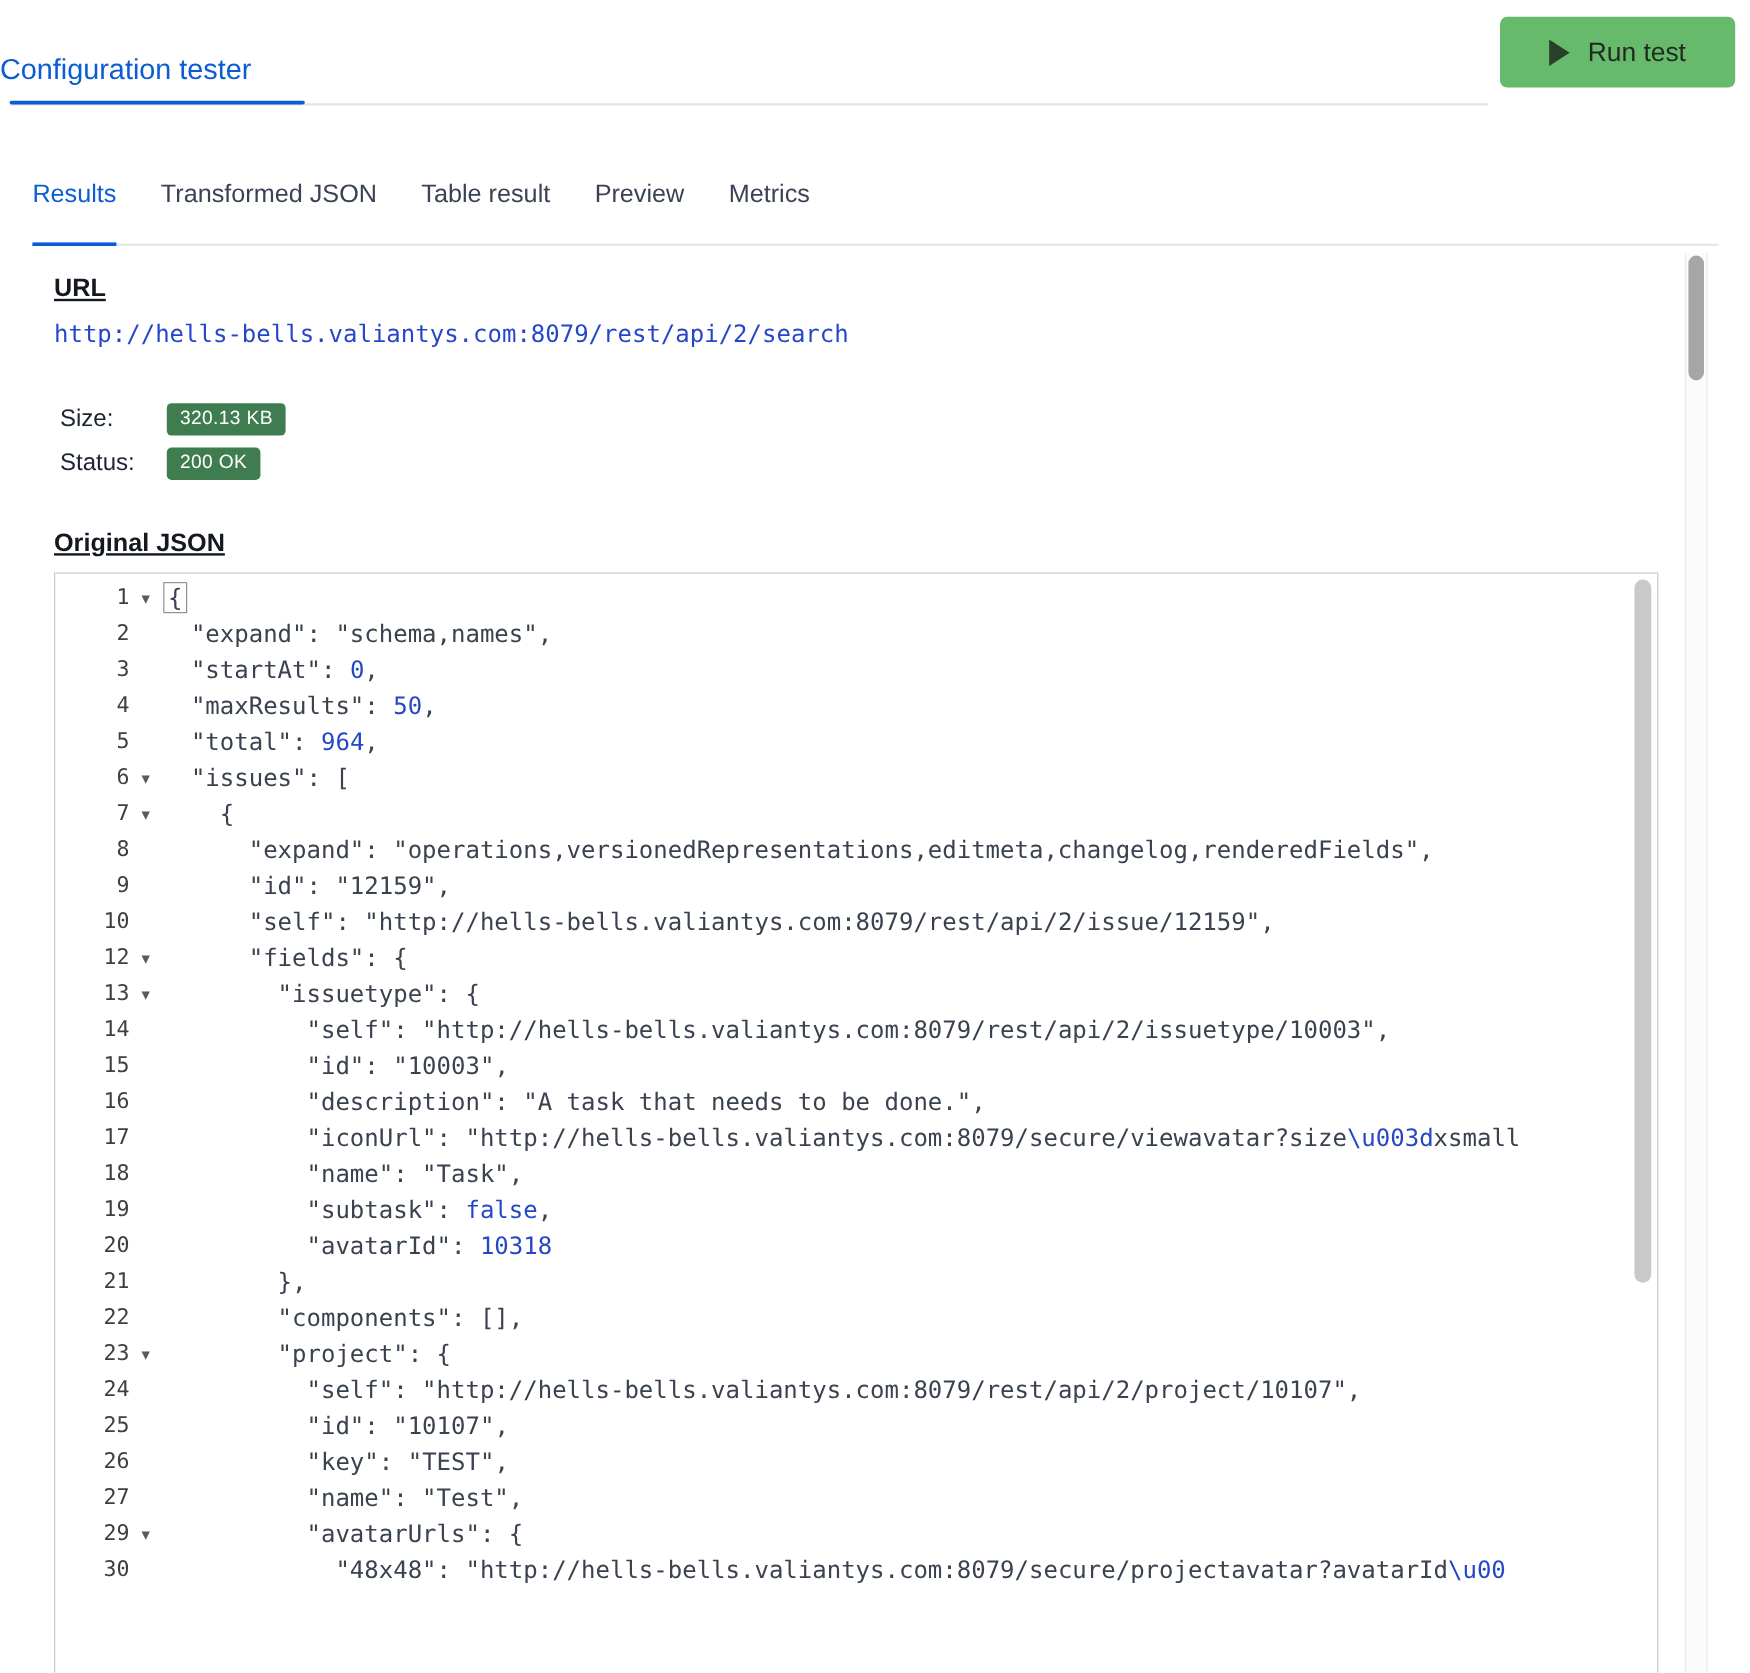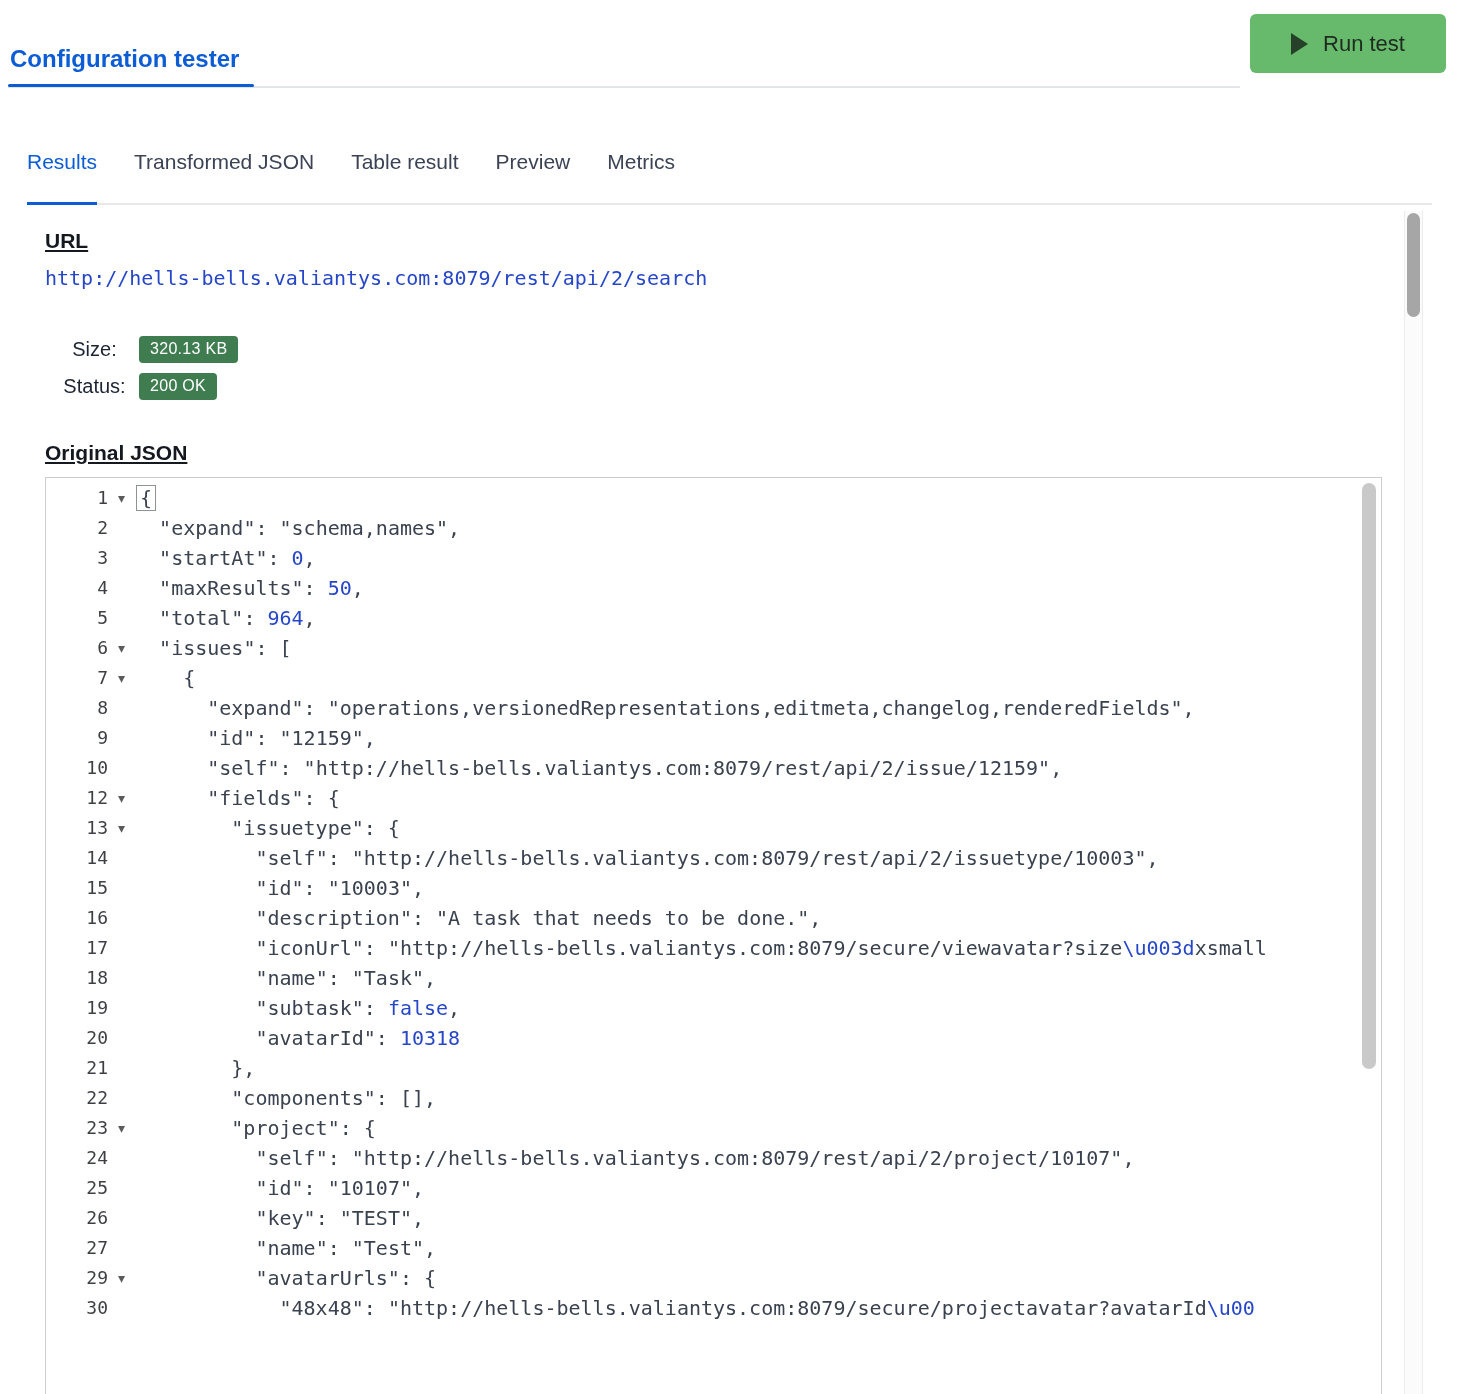--- a/index.html
+++ b/index.html
@@ -1,41 +1,41 @@
 <!DOCTYPE html>
 <html><head>
 <meta charset="utf-8">
 <style>
   * { margin:0; padding:0; box-sizing:border-box; }
   html,body { width:1458px; height:1394px; background:#ffffff; overflow:hidden;
               font-family:"Liberation Sans", sans-serif; color:#1c2433; position:relative; }
 
   
   .topbar-line { position:absolute; left:8px; top:86px; width:1232px; height:2px; background:#e2e4e8; }
-  .page-title  { position:absolute; left:10px; top:45px; font-size:24px; font-weight:700; color:#0b5cd5; }
+  .page-title  { position:absolute; left:0; top:45px; font-size:24px; font-weight:400; color:#0b5cd5; }
   .title-underline { position:absolute; left:8px; top:84px; width:246px; height:3px; background:#0b5cd5; border-radius:2px; }
   .run-btn { position:absolute; left:1250px; top:14px; width:196px; height:59px; background:#67ba6b;
              border:none; border-radius:6px; display:flex; align-items:center; justify-content:center;
              gap:15px; font-size:22px; color:#1f2a20; cursor:pointer; font-family:inherit; }
   .play-icon { width:0; height:0; border-left:17px solid #26402a;
                border-top:11px solid transparent; border-bottom:11px solid transparent; }
 
   
   .tabs { position:absolute; left:27px; top:150px; width:1405px; display:flex; gap:37px;
           border-bottom:2px solid #e7e8ea; }
   .tab  { font-size:21px; color:#3a4254; padding-bottom:4px; cursor:pointer; white-space:nowrap; }
   .tab.active { color:#0b5cd5; border-bottom:3px solid #0b5cd5; padding-bottom:28px; margin-bottom:-2px; }
 
   
   .section-heading { position:absolute; font-size:21px; font-weight:700; color:#14181f;text-decoration:underline; }
   .h-url  { left:45px; top:229px; }
   .h-json { left:45px; top:441px; }
   .url-link { position:absolute; left:45px; top:266px; font-family:"DejaVu Sans Mono",monospace;
               font-size:20px; color:#2646c8; cursor:pointer; text-decoration:none; }
-  .meta-row { position:absolute; left:50px; display:flex; align-items:center;text-align:center; }
+  .meta-row { position:absolute; left:50px; display:flex; align-items:center; }
   .row-size   { top:336px; }
   .row-status { top:373px; }
   .meta-label { font-size:20px; color:#1c2433; width:89px; }
   .badge { background:#3f7d50; color:#ffffff; font-weight:400; font-size:16px;
            padding:4px 11px 5px; border-radius:4px; letter-spacing:.3px; }
 
   
   .code-block { position:absolute; left:45px; top:477px; width:1337px; height:935px;
                 border:1px solid #c8cbd0; background:#ffffff; overflow:hidden; }
   .code-lines { padding-top:5px; }

